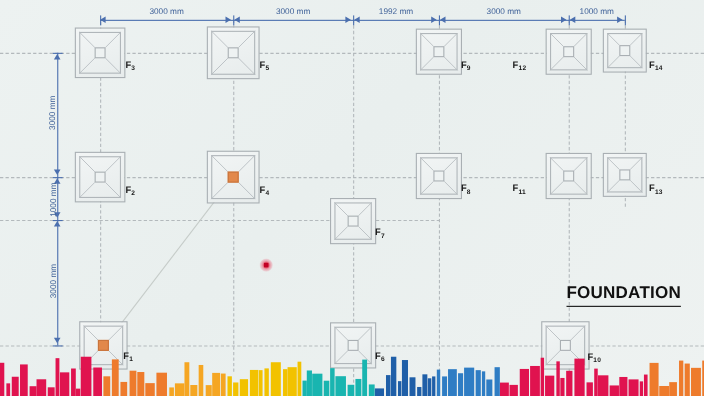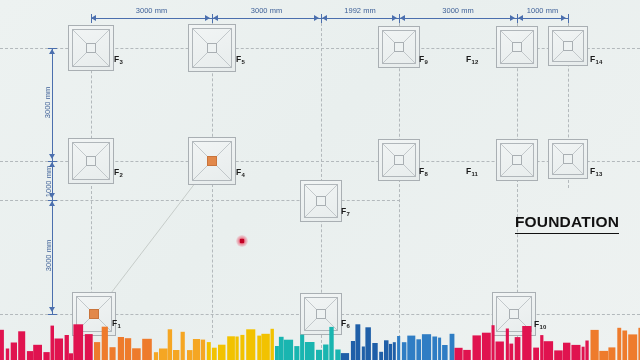--- a/index.html
+++ b/index.html
@@ -158,20 +158,21 @@
     font-size: 15.5px;
     font-weight: bold;
     color: #111111;
     line-height: 1.45;
     letter-spacing: 0.2px;
   }
   #plan-title span {
     display: inline-block;
     border-bottom: 1.6px solid #111;
     padding-bottom: 0px;
+    margin-top: 45px;
   }
 
   
   #leader {
     position: absolute;
     left: 0; top: 0;
     width: 640px; height: 360px;
     pointer-events: none;
   }
 

